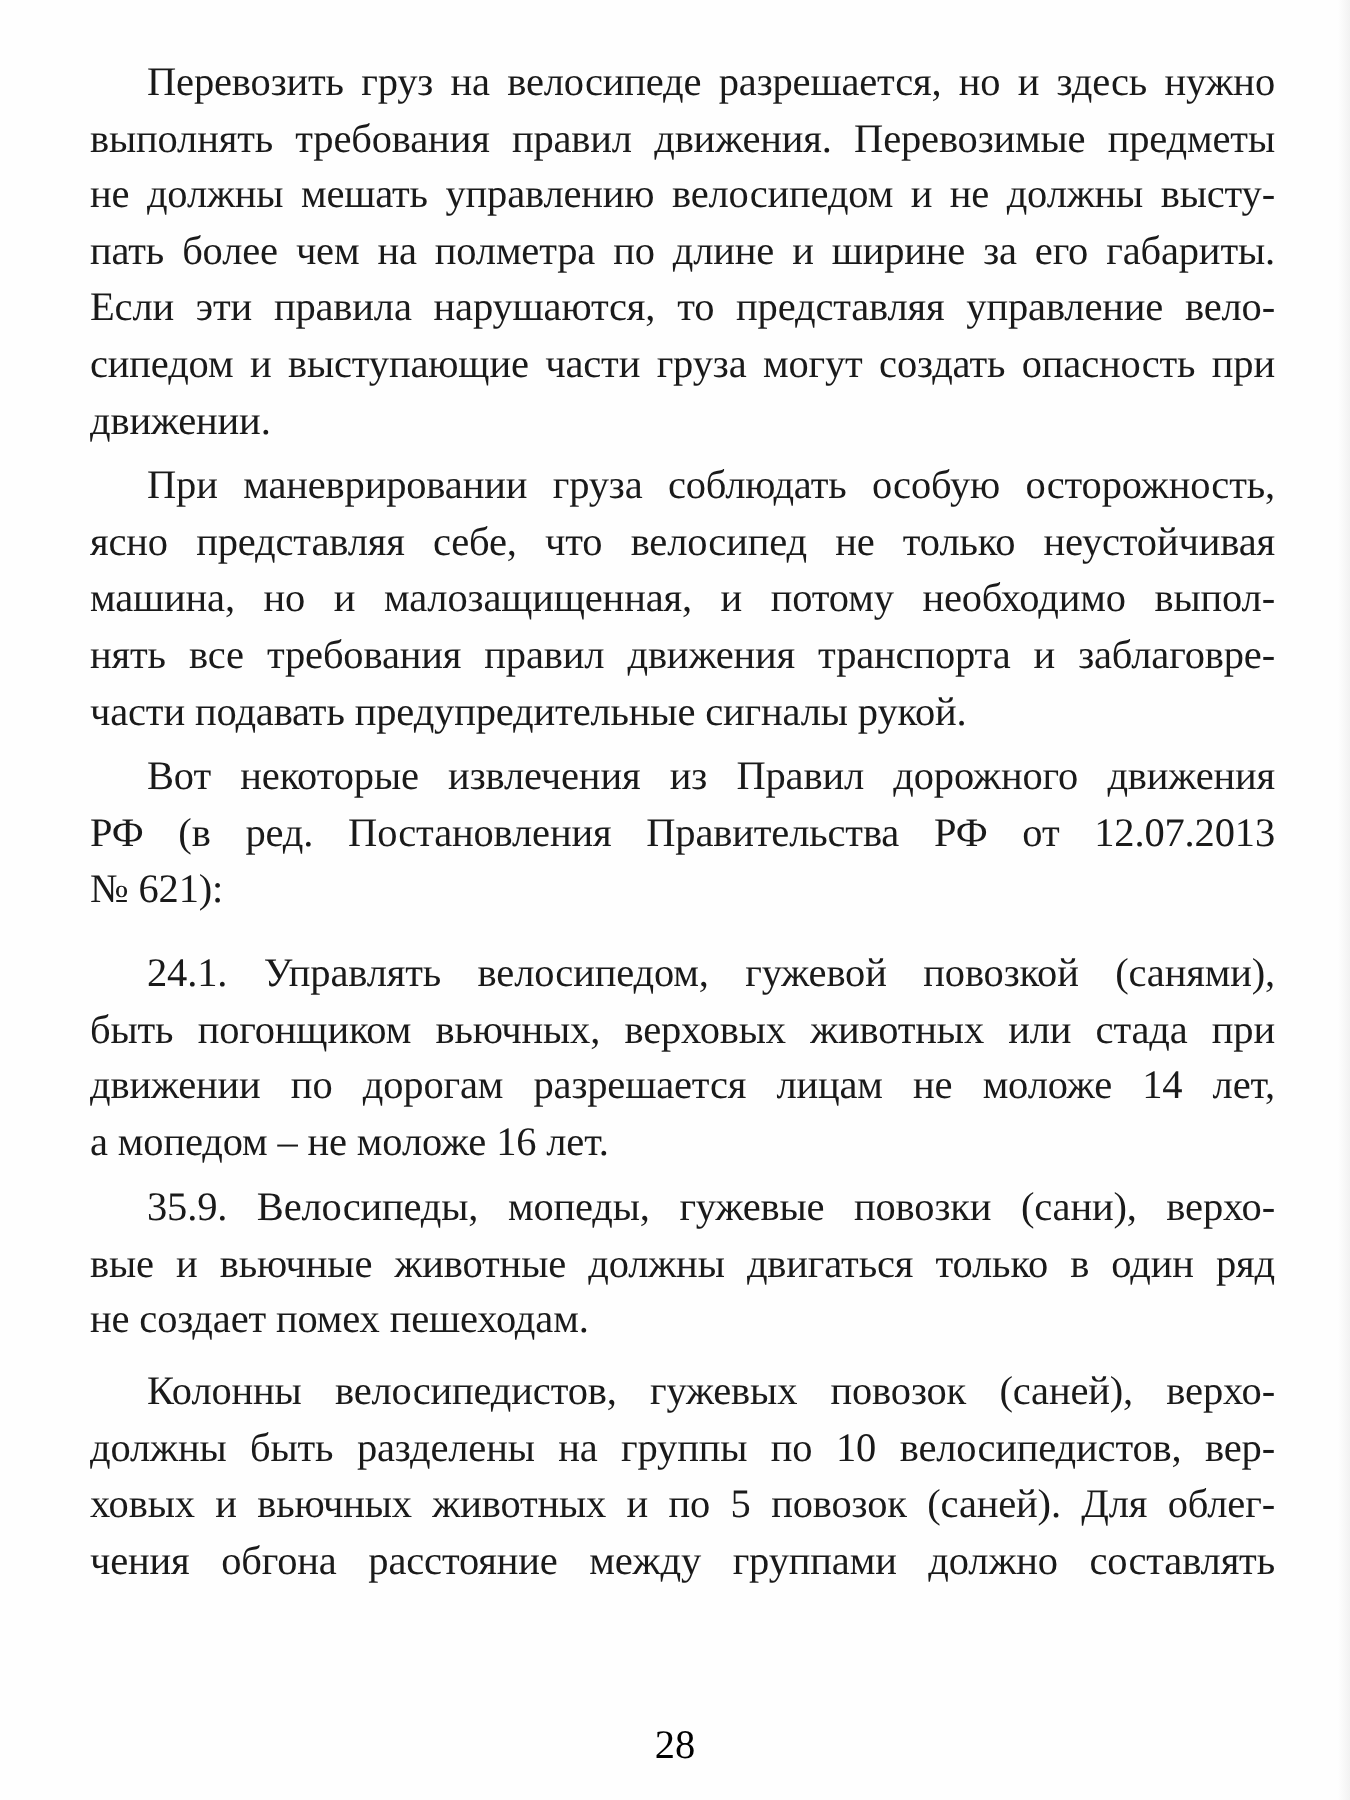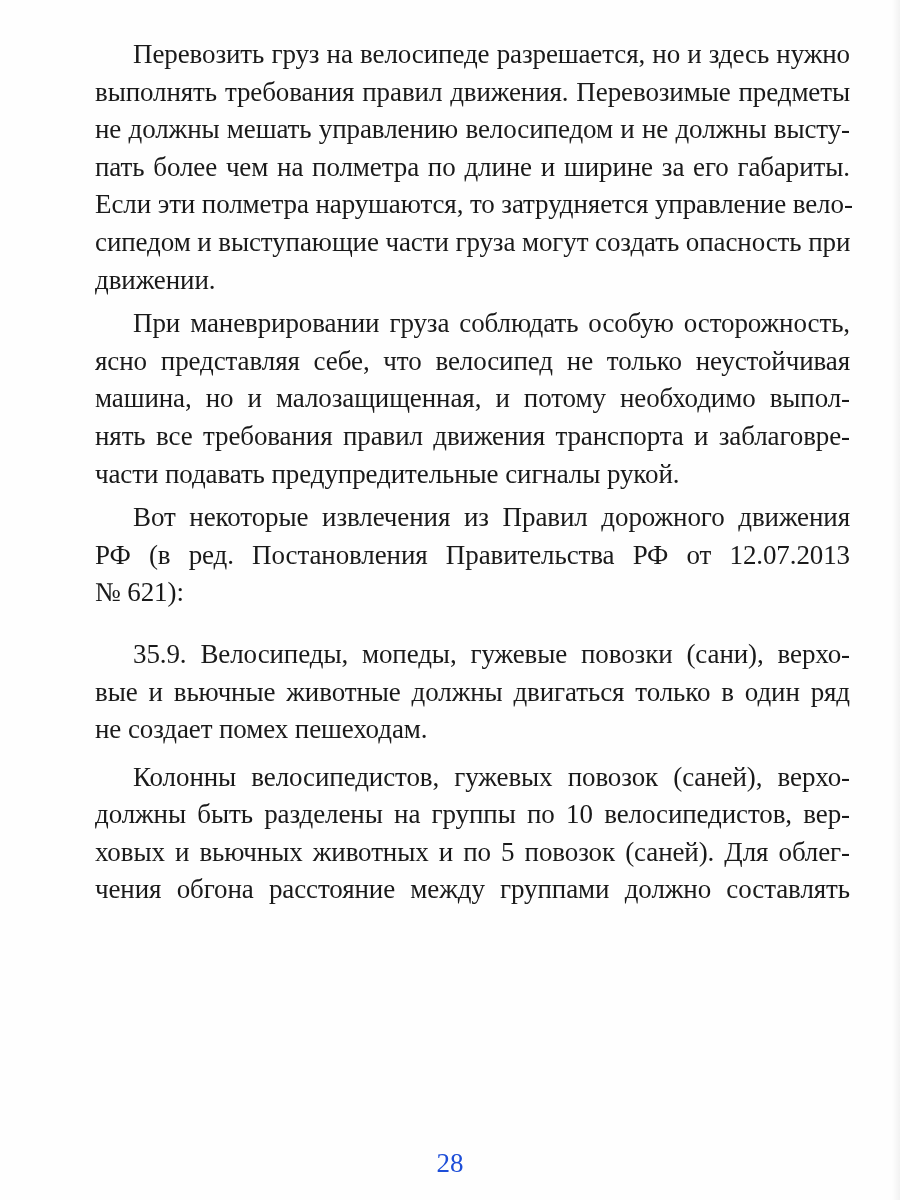--- a/index.html
+++ b/index.html
@@ -29,40 +29,39 @@
       font-size: 27px;
       color: #1a1a1a;
     }
     .line {
       height: 37.6px;
       line-height: 37.6px;
       white-space: nowrap;
       text-align: justify;
       text-align-last: justify;
       letter-spacing: -0.1px;
-      margin-left: 35px;
     }
     .line.indent {
       padding-left: 38px;
     }
     .line.last {
       text-align-last: left;
     }
     .para-gap {
       height: 6px;
     }
     .page-number {
       position: absolute;
       left: 0;
       width: 900px;
       top: 1148px;
       text-align: center;
       font-family: "Liberation Serif", "DejaVu Serif", serif;
       font-size: 27px;
-      color: #1d4ed8;
+      color: #000000;
     }
     .scan-edge {
       position: absolute;
       right: 0;
       top: 0;
       width: 8px;
       height: 1200px;
       background: linear-gradient(to right, rgba(255,255,255,0), rgba(230,230,230,0.5));
     }
   </style>
@@ -70,21 +69,21 @@
 <body>
 
 <div class="page">
   <div class="text-block">
 
     <div>
       <div class="line indent">Перевозить груз на велосипеде разрешается, но и здесь нужно</div>
       <div class="line">выполнять требования правил движения. Перевозимые предметы</div>
       <div class="line">не должны мешать управлению велосипедом и не должны высту-</div>
       <div class="line">пать более чем на полметра по длине и ширине за его габариты.</div>
-      <div class="line">Если эти полметра нарушаются, то затрудняется управление вело-</div>
+      <div class="line">Если эти правила нарушаются, то представляя управление вело-</div>
       <div class="line">сипедом и выступающие части груза могут создать опасность при</div>
       <div class="line last">движении.</div>
     </div>
     <div class="para-gap"></div>
 
     <div>
       <div class="line indent">При маневрировании груза соблюдать особую осторожность,</div>
       <div class="line">ясно представляя себе, что велосипед не только неустойчивая</div>
       <div class="line">машина, но и малозащищенная, и потому необходимо выпол-</div>
       <div class="line">нять все требования правил движения транспорта и заблаговре-</div>
@@ -94,20 +93,26 @@
 
     <div>
       <div class="line indent">Вот некоторые извлечения из Правил дорожного движения</div>
       <div class="line">РФ (в ред. Постановления Правительства РФ от 12.07.2013</div>
       <div class="line last">№ 621):</div>
     </div>
     <div class="para-gap" style="height:12px"></div>
 
     <div class="para-gap"></div>
 
+    <div>
+      <div class="line indent">24.1. Управлять велосипедом, гужевой повозкой (санями),</div>
+      <div class="line">быть погонщиком вьючных, верховых животных или стада при</div>
+      <div class="line">движении по дорогам разрешается лицам не моложе 14 лет,</div>
+      <div class="line last">а мопедом – не моложе 16 лет.</div>
+    </div>
     <div class="para-gap"></div>
 
     <div>
       <div class="line indent">35.9. Велосипеды, мопеды, гужевые повозки (сани), верхо-</div>
       <div class="line">вые и вьючные животные должны двигаться только в один ряд</div>
       <div class="line last">не создает помех пешеходам.</div>
     </div>
     <div class="para-gap" style="height:10px"></div>
 
     <div>

